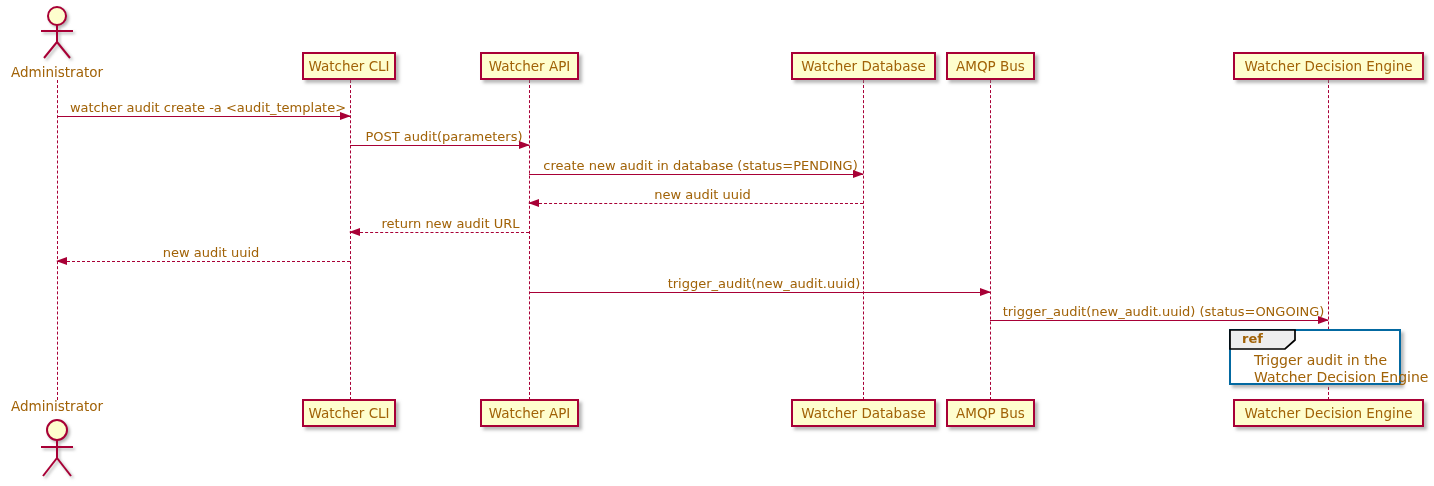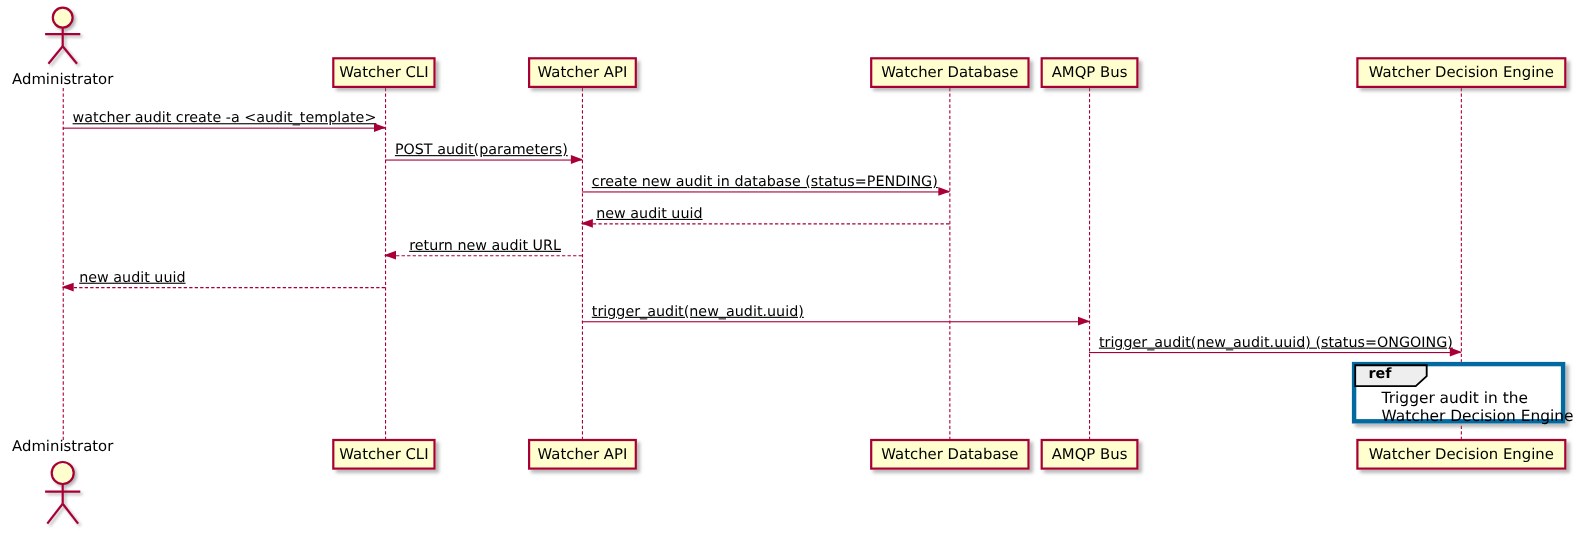--- a/index.html
+++ b/index.html
@@ -1,18 +1,18 @@
 <!DOCTYPE html>
 <html><head>
 <meta charset="utf-8">
 <style>
   html,body{margin:0;padding:0;background:#fff;}
   #stage{
     position:relative;width:1434px;height:486px;background:#fff;overflow:hidden;
-    font-family:"DejaVu Sans","Liberation Sans",sans-serif;color:#000000;
+    font-family:"DejaVu Sans","Liberation Sans",sans-serif;color:#a16207;
   }
   
   .pbox{
     position:absolute;height:28px;box-sizing:border-box;
     background:#FEFECE;border:2px solid #A80036;
     box-shadow:3px 3px 3px rgba(130,130,130,.55);
     display:flex;align-items:center;justify-content:center;
     font-size:13.5px;white-space:nowrap;padding:0 6px;
   }
   
@@ -23,32 +23,32 @@
   
   .actor-label{
     position:absolute;width:114px;left:0;text-align:center;
     font-size:13.5px;white-space:nowrap;
   }
   .actor-svg{position:absolute;left:37px;filter:drop-shadow(2.5px 2.5px 1.5px rgba(130,130,130,.6));}
   
   .msg{position:absolute;height:20px;}
   .msg .lbl{
     position:absolute;top:0;left:0;right:0;height:16px;line-height:16px;
-    font-size:13px;white-space:nowrap;text-align:left;padding-left:9px;text-decoration:underline;
+    font-size:13px;white-space:nowrap;text-align:center;padding-left:9px;
   }
   .msg .line{position:absolute;left:0;right:0;top:16px;height:0;}
   .msg .line.solid{border-top:1.4px solid #A80036;}
   .msg .line.dashed{border-top:1.4px dashed #A80036;}
   .head{position:absolute;width:0;height:0;top:-5.4px;}
   .head.right{right:-1px;border-top:4.6px solid transparent;border-bottom:4.6px solid transparent;border-left:11px solid #A80036;}
   .head.left{left:-1px;border-top:4.6px solid transparent;border-bottom:4.6px solid transparent;border-right:11px solid #A80036;}
   
   .ref{
-    position:absolute;left:1229px;top:329px;width:194px;height:56px;box-sizing:border-box;
-    background:#fff;border:4px solid #0369a1;
+    position:absolute;left:1229px;top:329px;width:172px;height:56px;box-sizing:border-box;
+    background:#fff;border:2px solid #0369a1;
     box-shadow:3px 3px 3px rgba(130,130,130,.55);
   }
   .ref .tag{position:absolute;left:-2px;top:-2px;}
   .ref .tag-text{position:absolute;left:11px;top:0;font-weight:bold;font-size:13px;}
   .ref .body{position:absolute;left:23px;top:21px;font-size:14px;line-height:17px;white-space:nowrap;}
 </style>
 </head>
 <body>
 
 <div id="stage">

